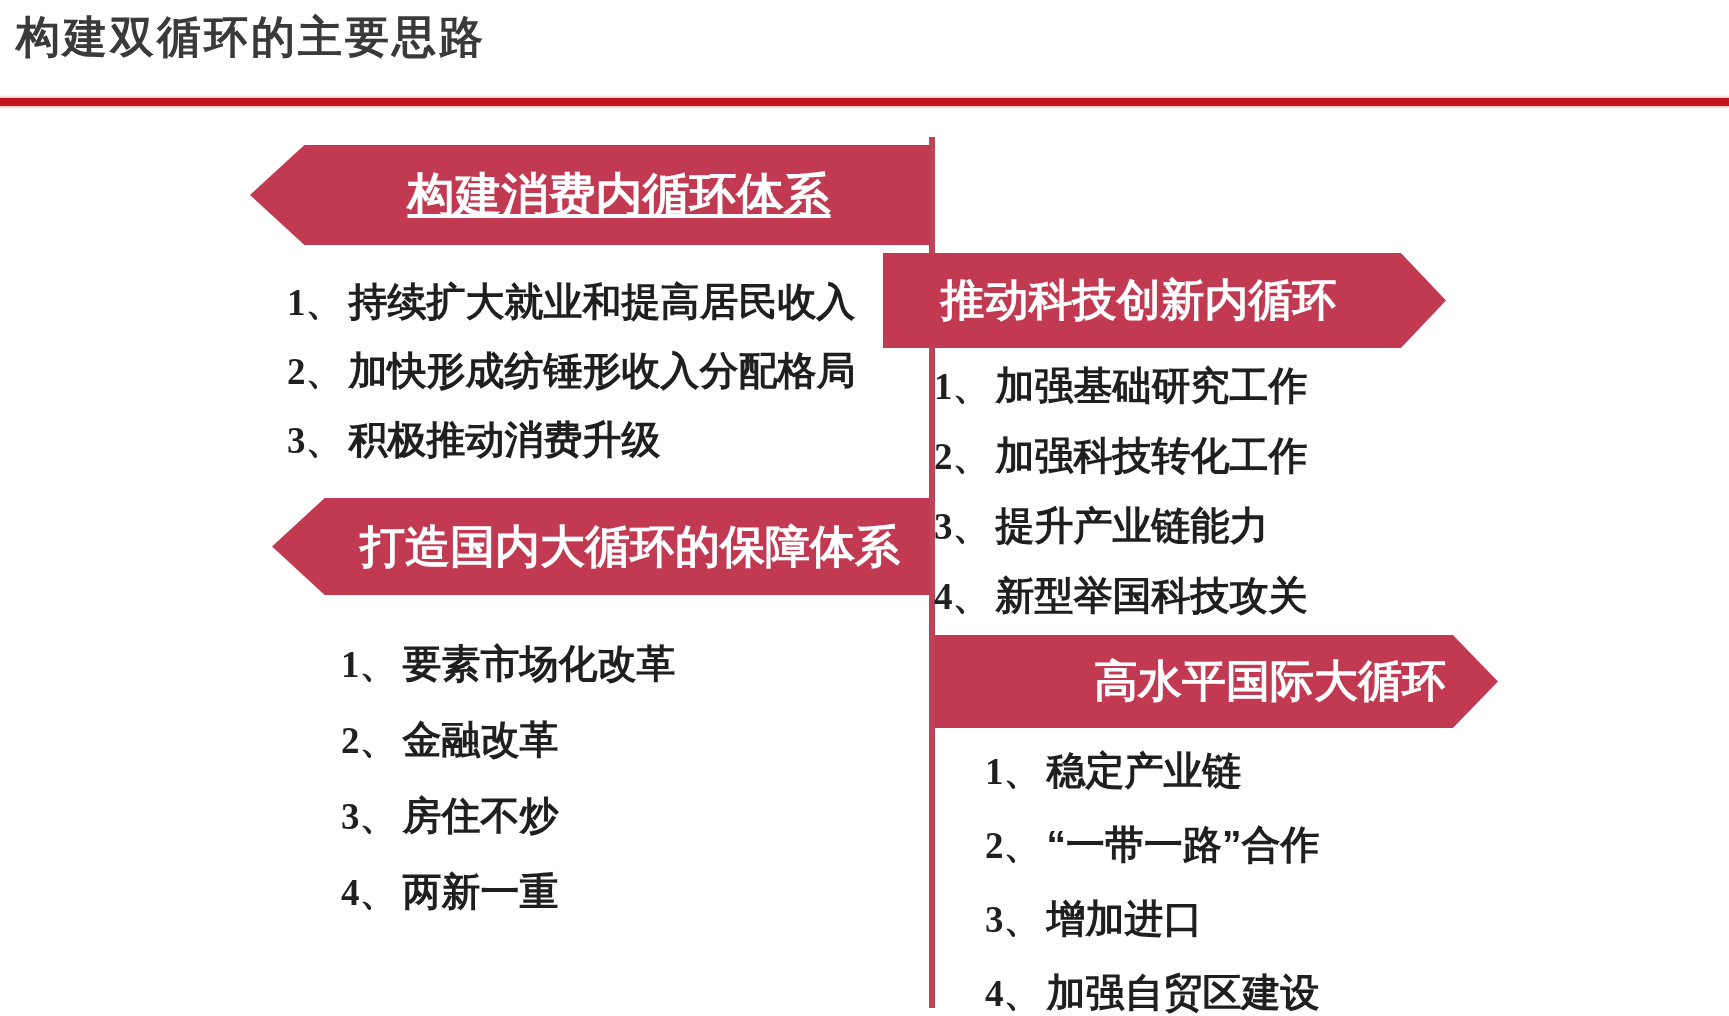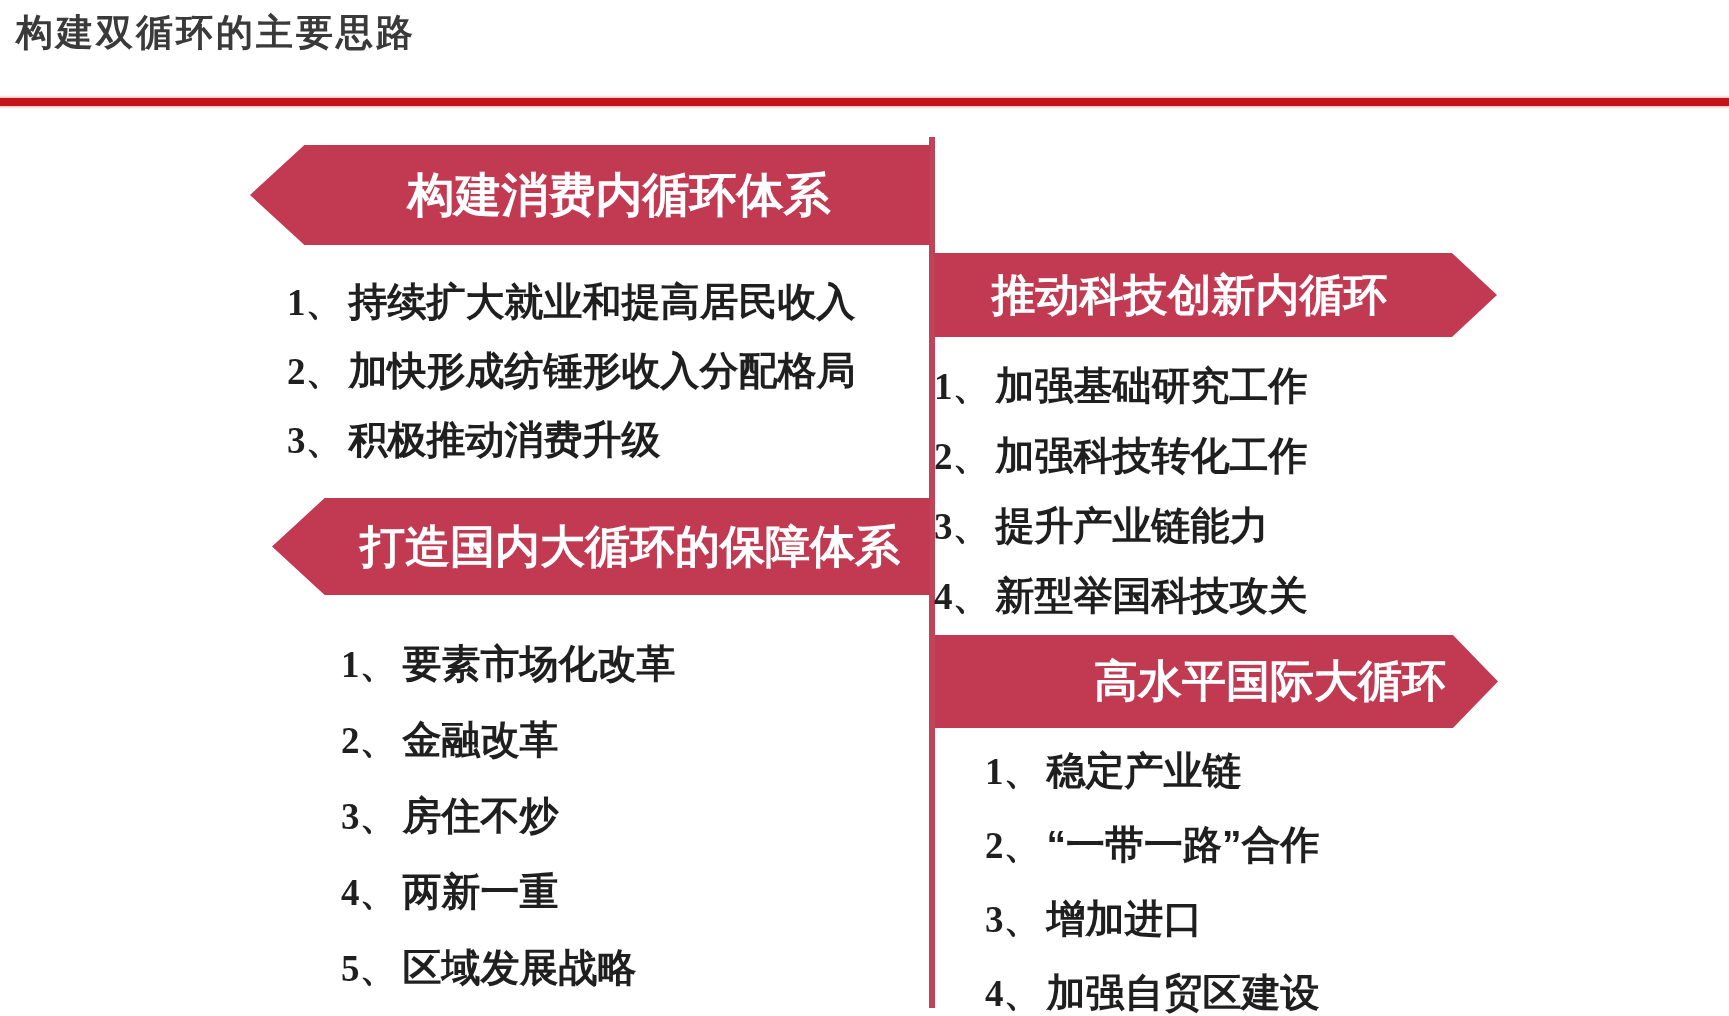--- a/index.html
+++ b/index.html
@@ -14,21 +14,21 @@
   body{
     background:#ffffff;
     font-family:"Liberation Sans", sans-serif;
     overflow:hidden;
     position:relative;
   }
   .slide{position:absolute;inset:0;background:#fff;}
 
   .page-title{
     position:absolute;left:16px;top:8px;
-    font-size:37px;font-weight:bold;color:var(--title);
+    font-size:44px;font-weight:bold;color:var(--title);
     letter-spacing:3px;
   }
   .rule{
     position:absolute;left:0;top:98px;width:1729px;height:8px;
     background:var(--rule);
     box-shadow:0 0 3px 1px rgba(196,20,26,.35);
   }
   .divider{
     position:absolute;left:929px;top:137px;width:6px;height:871px;
     background:var(--divider);
@@ -42,23 +42,23 @@
     white-space:nowrap;
   }
   .banner.left-point{
     clip-path:polygon(0 50%, 8% 0, 100% 0, 100% 100%, 8% 100%);
     padding-left:58px;
   }
   .banner.right-point{
     clip-path:polygon(0 0, 92% 0, 100% 50%, 92% 100%, 0 100%);
     padding-right:52px;
   }
-  #banner-l1{left:250px;top:145px;width:680px;height:100px;font-size:47px;}
+  #banner-l1{left:250px;top:145px;width:680px;height:100px;font-size:47px;text-decoration:underline;}
   #banner-l2{left:272px;top:498px;width:658px;height:97px;font-size:45px;}
-  #banner-r1{left:934px;top:253px;width:563px;height:84px;font-size:44px;}
+  #banner-r1{left:883px;top:253px;width:563px;height:95px;font-size:44px;}
   #banner-r2{left:935px;top:635px;width:563px;height:93px;font-size:44px;padding-left:20px;justify-content:flex-end;}
 
   .list{position:absolute;}
   #list-l1{left:287px;top:278px;}
   #list-l1 .item{margin-bottom:21px;}
   #list-l2{left:341px;top:640px;}
   #list-l2 .item{margin-bottom:28px;}
   #list-r1{left:934px;top:362px;}
   #list-r1 .item{margin-bottom:22px;}
   #list-r2{left:985px;top:747px;}
@@ -109,23 +109,20 @@
     </div>
     <div class="item">
       <span class="num">2、</span><span>金融改革</span>
     </div>
     <div class="item">
       <span class="num">3、</span><span>房住不炒</span>
     </div>
     <div class="item">
       <span class="num">4、</span><span>两新一重</span>
     </div>
-    <div class="item">
-      <span class="num">5、</span><span>区域发展战略</span>
-    </div>
   </div>
 
   <div class="banner right-point" id="banner-r1">
     <span>推动科技创新内循环</span>
   </div>
 
   <div class="list" id="list-r1">
     <div class="item">
       <span class="num">1、</span><span>加强基础研究工作</span>
     </div>

